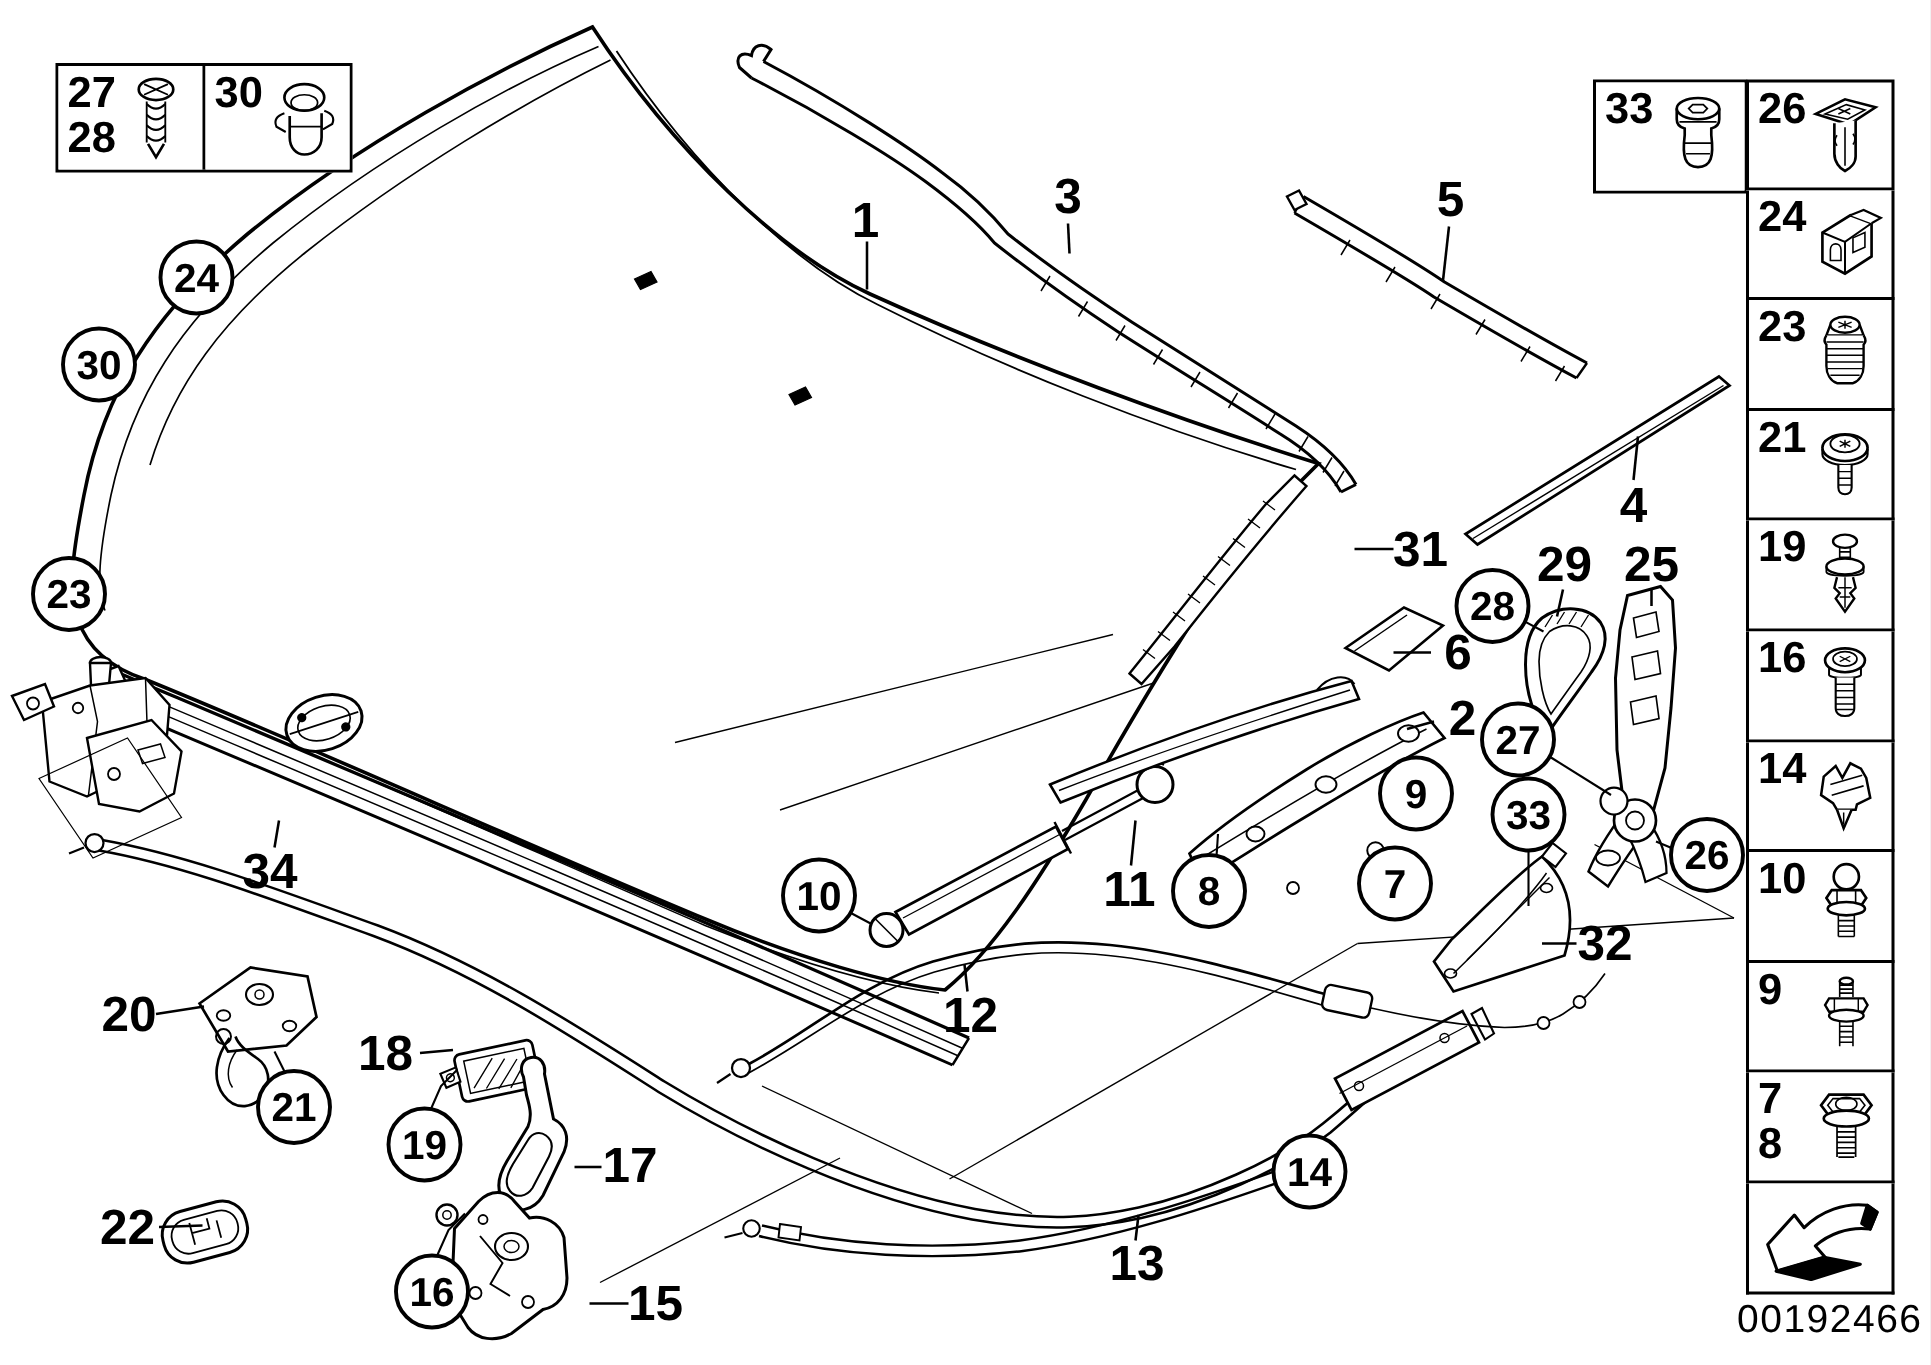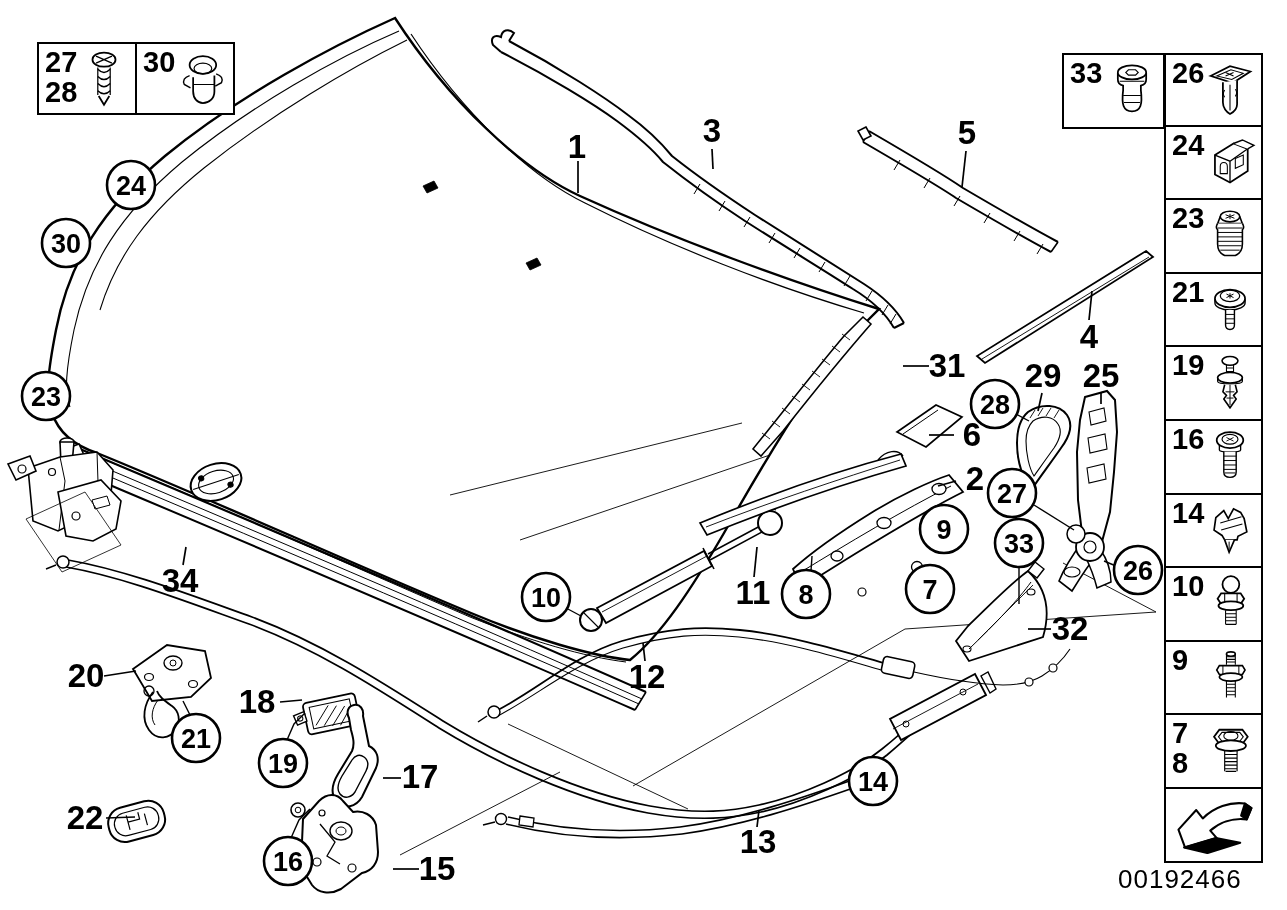--- a/index.html
+++ b/index.html
@@ -17,21 +17,21 @@
   .tl-cell + .tl-cell{border-left:2.4px solid #000;}
   #box33{left:1062px;top:53px;width:103px;height:76px;}
   #sidebar{position:absolute;left:1164px;top:53px;width:99px;}
   .pcell{position:relative;height:73.6px;border:2.4px solid #000;border-top:none;
          background:#fff;box-sizing:border-box;}
   #sidebar .pcell:first-child{border-top:2.4px solid #000;}
   #box33 .pcell{height:100%;border:none;}
   .nums{position:absolute;left:6px;top:3px;font-size:29px;font-weight:700;line-height:30px;color:#000;}
   .picon{position:absolute;right:2px;top:5px;width:58px;height:62px;}
   .arrow-cell .picon{left:50%;top:50%;transform:translate(-50%,-50%);width:86px;height:58px;}
-  #img-number{position:absolute;left:1118px;top:864px;width:110px;text-align:center;
+  #img-number{position:absolute;left:1158px;top:864px;width:110px;text-align:center;
               font-size:26px;letter-spacing:1px;color:#000;}
 </style>
 </head>
 <body>
 
 <div class="page">
 
 <svg class="art" viewBox="0 0 1287 910">
   <defs>
     <symbol id="sym-coil-screw-icon" viewBox="0 0 60 70">

